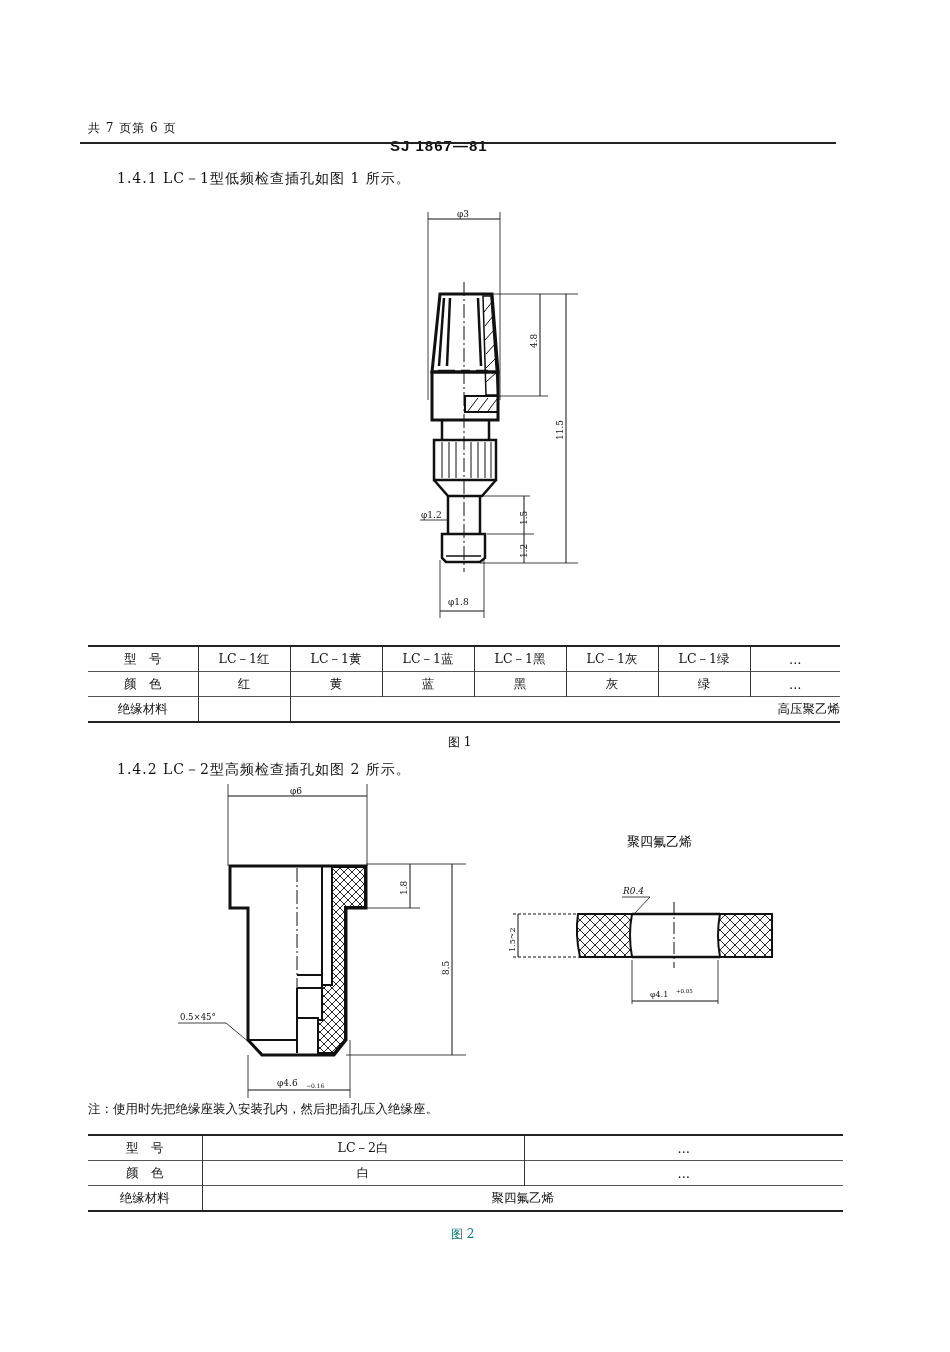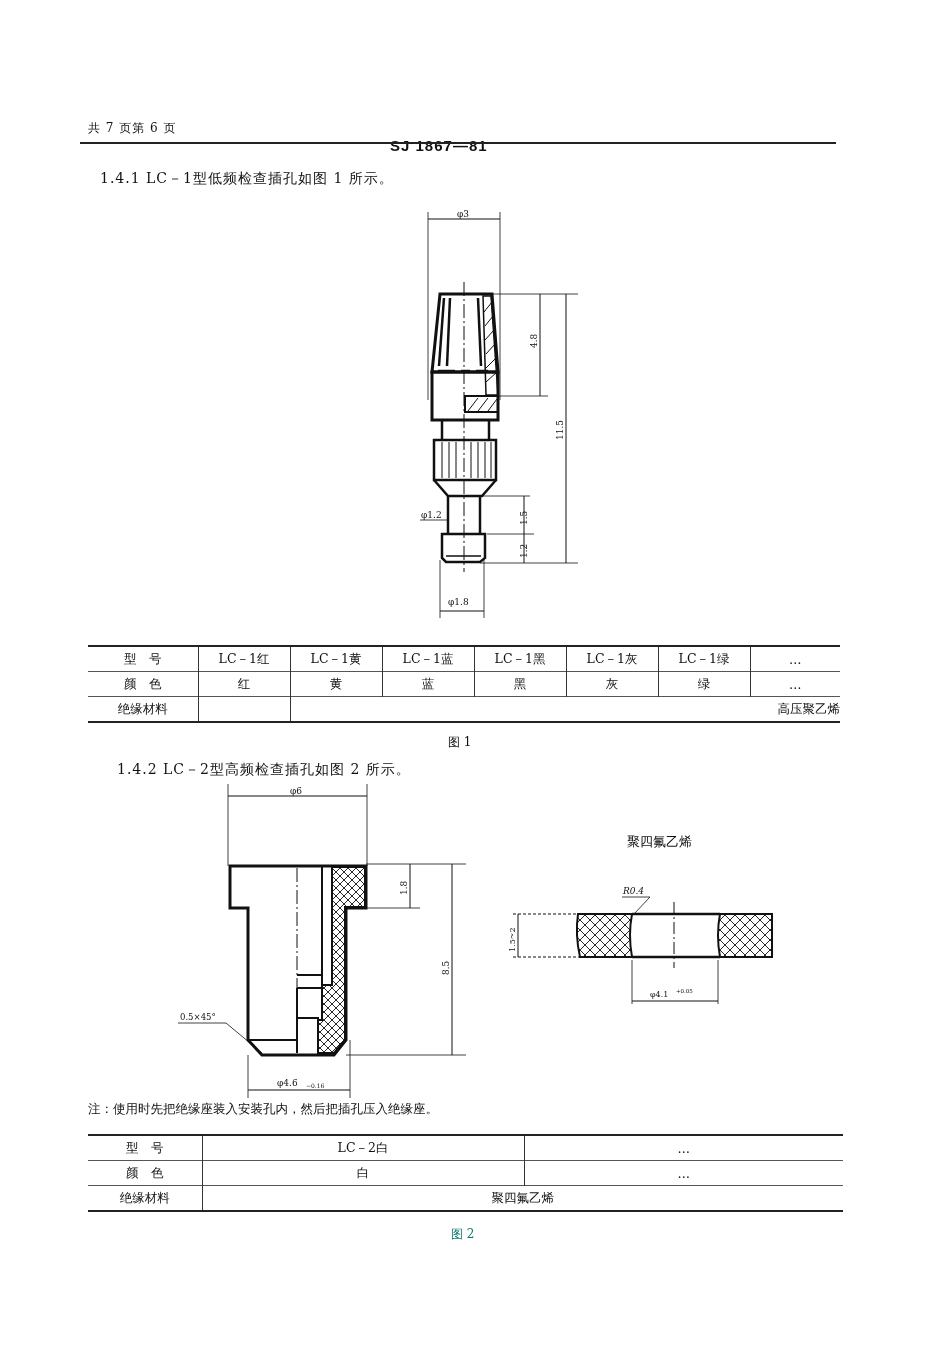--- a/index.html
+++ b/index.html
@@ -4,21 +4,21 @@
 <style>
   html, body { margin:0; padding:0; background:#ffffff; }
   body { width:950px; height:1352px; position:relative; overflow:hidden;
          font-family:"DejaVu Serif","Liberation Serif",serif; color:#111; }
   .abs { position:absolute; }
   .hdr-left { left:88px; top:120px; font-size:12px; letter-spacing:1px; }
   .hdr-center { left:390px; top:117px; font-size:15px; font-weight:bold;
                 font-family:"Liberation Sans","DejaVu Sans",sans-serif; letter-spacing:1px;margin-top:20px; }
   .hdr-rule { left:80px; top:142px; width:756px; height:2px; background:#222; }
   .sec { font-size:14px; letter-spacing:1px; }
-  .sec1 { left:100px; top:170px; }
+  .sec1 { left:117px; top:170px; }
   .sec2 { left:117px; top:761px; }
   .cap { font-size:12px; }
   .cap1 { left:448px; top:734px; }
   .cap2 { left:451px; top:1226px; color:#0f766e; }
   .note { left:88px; top:1101px; font-size:12.5px; }
   .sub-title { left:627px; top:833px; font-size:13px; }
 
   table.spec { position:absolute; border-collapse:collapse; font-size:12.5px; }
   table.spec td { text-align:center; padding:0; border-left:1px solid #333; border-top:1px solid #555; }
   table.spec td:first-child { border-left:none; }

